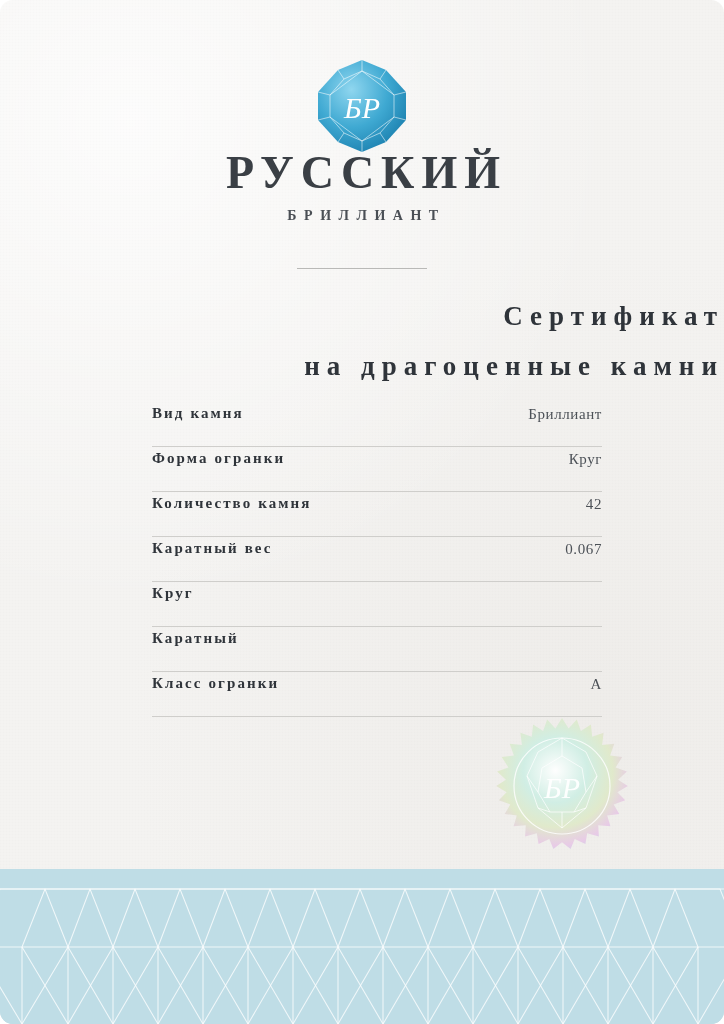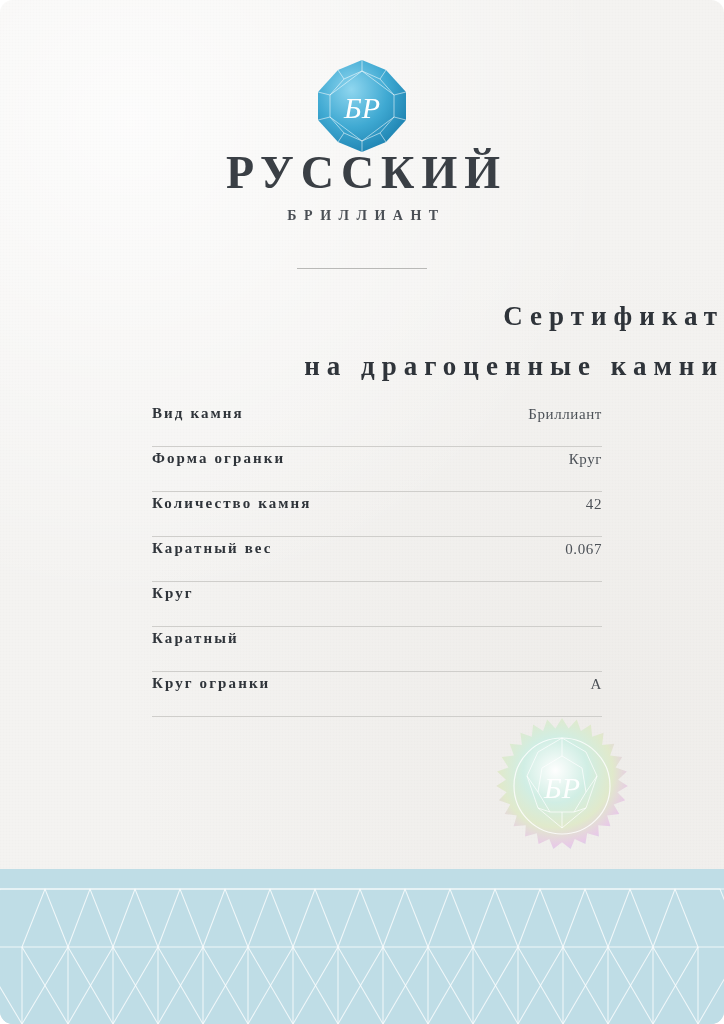--- a/index.html
+++ b/index.html
@@ -233,21 +233,21 @@
     </div>
     <div class="spec-row">
       <span class="spec-label">Круг</span>
       <span class="spec-value"></span>
     </div>
     <div class="spec-row">
       <span class="spec-label">Каратный</span>
       <span class="spec-value"></span>
     </div>
     <div class="spec-row">
-      <span class="spec-label">Круг огранки</span>
+      <span class="spec-label">Класс огранки</span>
       <span class="spec-value">A</span>
     </div>
   </div>
 
   <svg class="seal" viewBox="0 0 140 140">
     <defs>
       <radialGradient id="sealGrad" cx="45%" cy="40%" r="70%">
         <stop offset="0%" stop-color="#ffffff" stop-opacity="0.95"></stop>
         <stop offset="35%" stop-color="#cfeee4" stop-opacity="0.95"></stop>
         <stop offset="62%" stop-color="#dfe9c8" stop-opacity="0.9"></stop>

